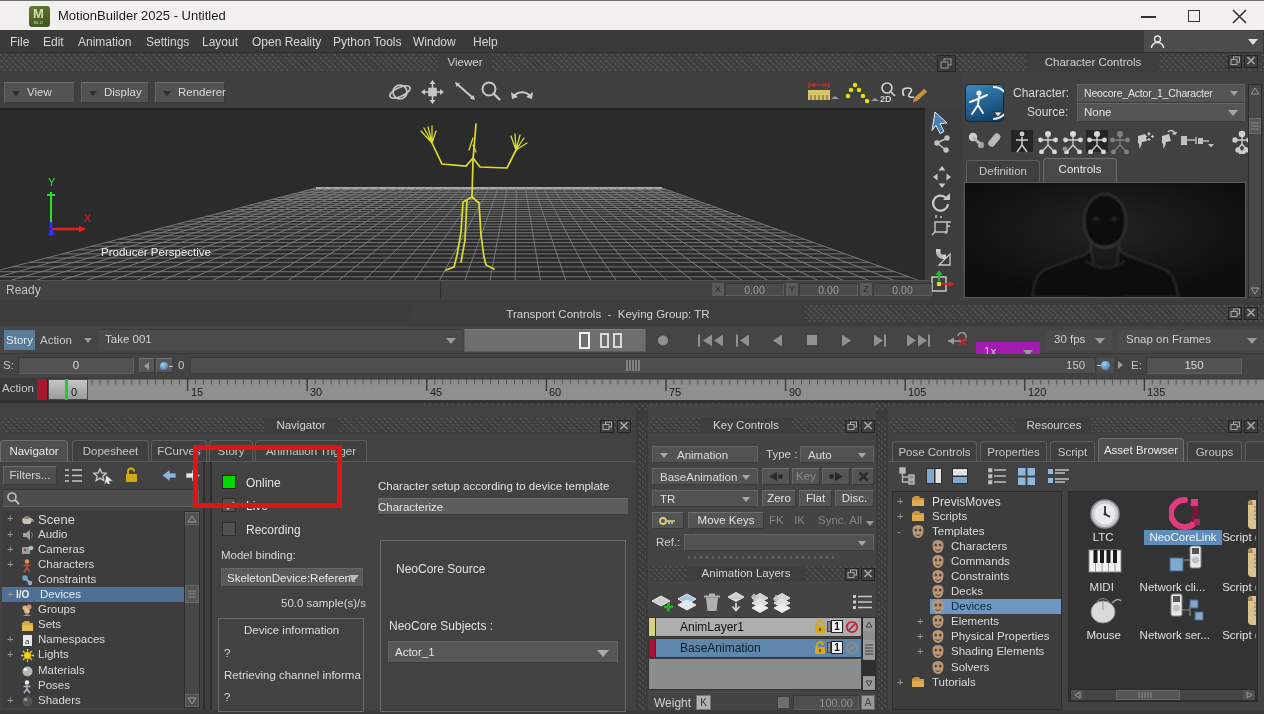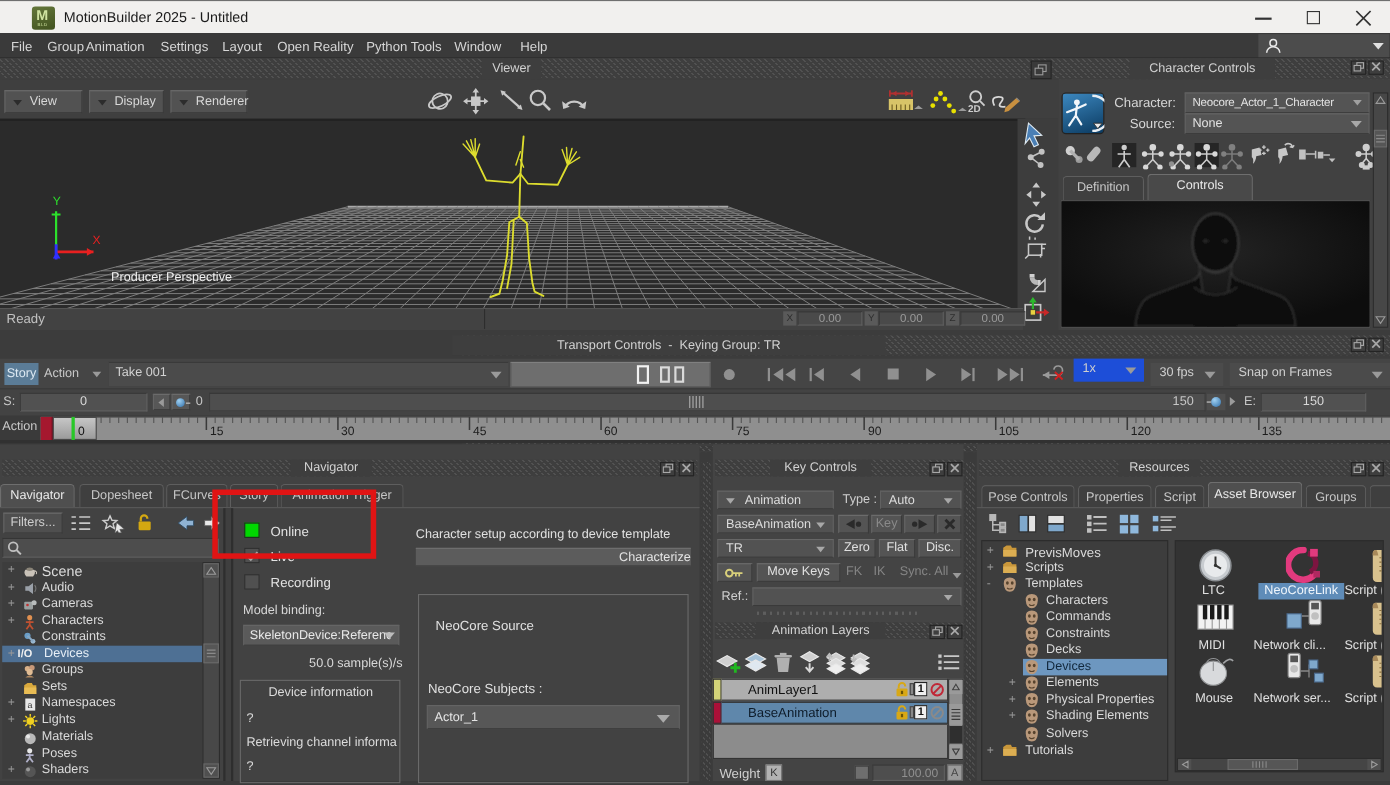--- a/index.html
+++ b/index.html
@@ -22,21 +22,21 @@
       <div class="abs tt" style="left:34px;top:19px;color:#cfe3a0;font-size:4px;letter-spacing:.5px">BLD</div>
       <div class="abs tt" style="left:58px;top:7px;color:#1b1b1b;font-size:13px">MotionBuilder 2025 - Untitled</div>
       <div class="abs" style="left:1141px;top:15px;width:15px;height:1.6px;background:#333"></div>
       <div class="abs" style="left:1188px;top:9px;width:12px;height:12px;border:1.6px solid #333"></div>
       <svg class="abs" style="left:1232px;top:8px" width="15" height="15">
         <path d="M1 1 L14 14 M14 1 L1 14" stroke="#333" stroke-width="1.6"></path>
       </svg>
     </div>
     <div class="abs" style="left:0;top:30px;width:1264px;height:23px;background:#3a3a3a;border-bottom:1px solid #2e2e2e">
       <div class="abs tt" style="left:10px;top:5px;color:#d6d6d6;font-size:12px">File</div>
-      <div class="abs tt" style="left:43px;top:5px;color:#d6d6d6;font-size:12px">Group</div>
+      <div class="abs tt" style="left:43px;top:5px;color:#d6d6d6;font-size:12px">Edit</div>
       <div class="abs tt" style="left:78px;top:5px;color:#d6d6d6;font-size:12px">Animation</div>
       <div class="abs tt" style="left:146px;top:5px;color:#d6d6d6;font-size:12px">Settings</div>
       <div class="abs tt" style="left:202px;top:5px;color:#d6d6d6;font-size:12px">Layout</div>
       <div class="abs tt" style="left:252px;top:5px;color:#d6d6d6;font-size:12px">Open Reality</div>
       <div class="abs tt" style="left:333px;top:5px;color:#d6d6d6;font-size:12px">Python Tools</div>
       <div class="abs tt" style="left:413px;top:5px;color:#d6d6d6;font-size:12px">Window</div>
       <div class="abs tt" style="left:473px;top:5px;color:#d6d6d6;font-size:12px">Help</div>
       <div class="abs" style="left:1144px;top:1px;width:119px;height:21px;background:#4c4c4c"></div>
       <svg class="abs" style="left:1149px;top:3px" width="17" height="17" viewBox="0 0 17 17">
         <circle cx="8.5" cy="6" r="3" fill="none" stroke="#e8e8e8" stroke-width="1.4"></circle>
@@ -313,21 +313,21 @@
         <circle cx="277" cy="6" r="2.6"></circle>
         <path d="M277 9 v7 M270 12 h14 M277 16 l-5 6 M277 16 l5 6" fill="none"></path>
         <circle cx="270" cy="12" r="2"></circle>
         <circle cx="284" cy="12" r="2"></circle>
         <circle cx="273" cy="22" r="2"></circle>
         <circle cx="281" cy="22" r="2"></circle>
         <rect x="274.5" y="23" width="5" height="3"></rect>
       </g>
 </svg>
     <div class="tab" style="left:966px;top:160px;width:74px;height:22px">Definition</div>
-    <div class="tab tabact" style="left:1043px;top:158px;width:96px;height:24px;background:#494949">Controls</div>
+    <div class="tab tabact" style="left:1043px;top:158px;width:74px;height:24px;background:#494949">Controls</div>
     <div class="abs" style="left:964px;top:182px;width:282px;height:116px;background:#0d0d0d;border:1px solid #5a5a5a"></div>
     <svg class="abs" style="left:965px;top:183px" width="280" height="114" viewBox="0 0 280 114">
 <defs>
 <radialGradient id="glow" cx="50%" cy="40%" r="60%">
           <stop offset="0%" stop-color="#232323"></stop>
           <stop offset="100%" stop-color="#0d0d0d"></stop>
         </radialGradient>
 <filter id="bl">
           <feGaussianBlur stdDeviation="1.2"></feGaussianBlur>
         </filter>
@@ -398,21 +398,21 @@
 <path d="M190 2.5 l9 6 -9 6 z"></path>
 <path d="M222 2.5 l9 6 -9 6 z"></path>
         <rect x="232" y="2.5" width="2" height="12"></rect>
 <path d="M255 2.5 l9 6 -9 6 z M266 2.5 l9 6 -9 6 z"></path>
         <rect x="276" y="2.5" width="2" height="12"></rect>
 </g>
 <path d="M296 9 h14 a4 4.2 0 1 0 -4 -5" stroke="#9a9a9a" stroke-width="1.5" fill="none"></path>
 <path d="M296 9 l6 -3.5 v7 z" fill="#9a9a9a"></path>
 <path d="M307 6 l7 7 m0 -7 l-7 7" stroke="#d02020" stroke-width="1.7"></path>
 </svg>
-    <div class="abs" style="left:976px;top:326px;width:64px;height:21px;background:#1d4ed8">
+    <div class="abs" style="left:976px;top:342px;width:64px;height:21px;background:#a21caf">
       <span style="position:absolute;left:8px;top:3px;color:#cfcfcf;font-size:11.5px;white-space:nowrap">1x</span>
       <span style="position:absolute;right:7px;top:8px;border-left:5px solid transparent;border-right:5px solid transparent;border-top:6px solid #9a9a9a"></span>
     </div>
     <div class="abs" style="left:1046px;top:330px;width:66px;height:21px;background:#4b4b4b">
       <span style="position:absolute;left:8px;top:3px;color:#cfcfcf;font-size:11.5px;white-space:nowrap">30 fps</span>
       <span style="position:absolute;right:7px;top:8px;border-left:5px solid transparent;border-right:5px solid transparent;border-top:6px solid #9a9a9a"></span>
     </div>
     <div class="abs" style="left:1118px;top:330px;width:146px;height:21px;background:#4b4b4b">
       <span style="position:absolute;left:8px;top:3px;color:#cfcfcf;font-size:11.5px;white-space:nowrap">Snap on Frames</span>
       <span style="position:absolute;right:7px;top:8px;border-left:5px solid transparent;border-right:5px solid transparent;border-top:6px solid #9a9a9a"></span>
@@ -756,21 +756,21 @@
       <span style="position:absolute;left:5px;top:2.5px;font-size:11.5px;color:#e8e8e8;white-space:nowrap;overflow:hidden;width:128px">SkeletonDevice:Referenc</span>
       <span style="position:absolute;right:3px;top:6px;border-left:5px solid transparent;border-right:5px solid transparent;border-top:6px solid #bbb"></span>
     </div>
     <div class="abs tt" style="left:281px;top:597px;color:#d8d8d8;font-size:11.5px">50.0 sample(s)/s</div>
     <div class="abs" style="left:218px;top:618px;width:146px;height:94px;border:1px solid #6a6a6a"></div>
     <div class="abs tt" style="left:244px;top:624px;color:#dcdcdc;font-size:11.5px">Device information</div>
     <div class="abs tt" style="left:224px;top:647px;color:#dcdcdc;font-size:11.5px">?</div>
     <div class="abs tt" style="left:224px;top:669px;color:#dcdcdc;font-size:11.5px">Retrieving channel informa</div>
     <div class="abs tt" style="left:224px;top:691px;color:#dcdcdc;font-size:11.5px">?</div>
     <div class="abs tt" style="left:378px;top:480px;color:#e0e0e0;font-size:11.5px">Character setup according to device template</div>
-    <div class="abs" style="left:378px;top:498px;width:250px;height:17px;background:#5c5c5c;border-top:1px solid #707070;border-bottom:1px solid #3a3a3a;text-align:right;line-height:16px;color:#e4e4e4;font-size:11.5px">Characterize</div>
+    <div class="abs" style="left:378px;top:498px;width:250px;height:17px;background:#5c5c5c;border-top:1px solid #707070;border-bottom:1px solid #3a3a3a;text-align:left;line-height:16px;color:#e4e4e4;font-size:11.5px">Characterize</div>
     <div class="abs" style="left:380px;top:540px;width:246px;height:172px;border:1px solid #6a6a6a"></div>
     <div class="abs tt" style="left:396px;top:562px;color:#e0e0e0;font-size:12px">NeoCore Source</div>
     <div class="abs tt" style="left:389px;top:619px;color:#e0e0e0;font-size:12px">NeoCore Subjects :</div>
     <div class="abs dd" style="left:388px;top:641px;width:230px;height:22px;background:#575757">
       <span style="position:absolute;left:6px;top:4px;font-size:11.5px;color:#e4e4e4">Actor_1</span>
       <span style="position:absolute;right:8px;top:8px;border-left:6px solid transparent;border-right:6px solid transparent;border-top:7px solid #aaa"></span>
     </div>
     <div class="abs vhatch" style="left:638px;top:420px;width:8px;height:290px;background-color:#3b3b3b"></div>
     <div class="abs" style="left:648px;top:404px;width:228px;height:306px;background:#444444"></div>
     <div class="abs dd" style="left:652px;top:446px;width:106px;height:17px;background:#525252">

